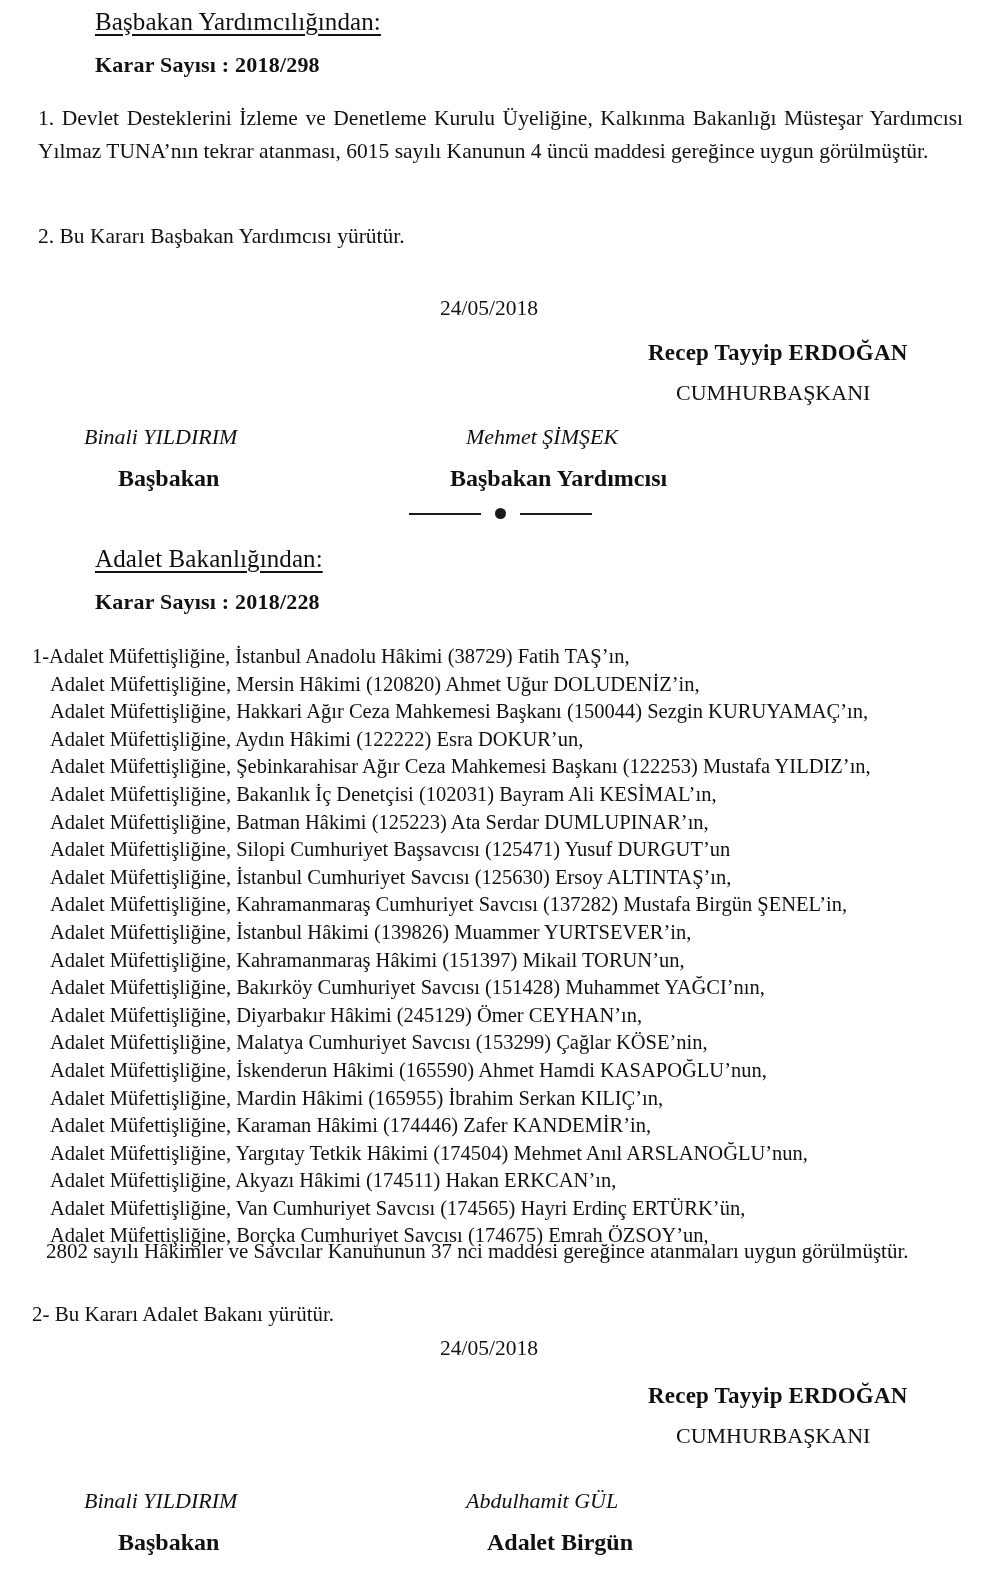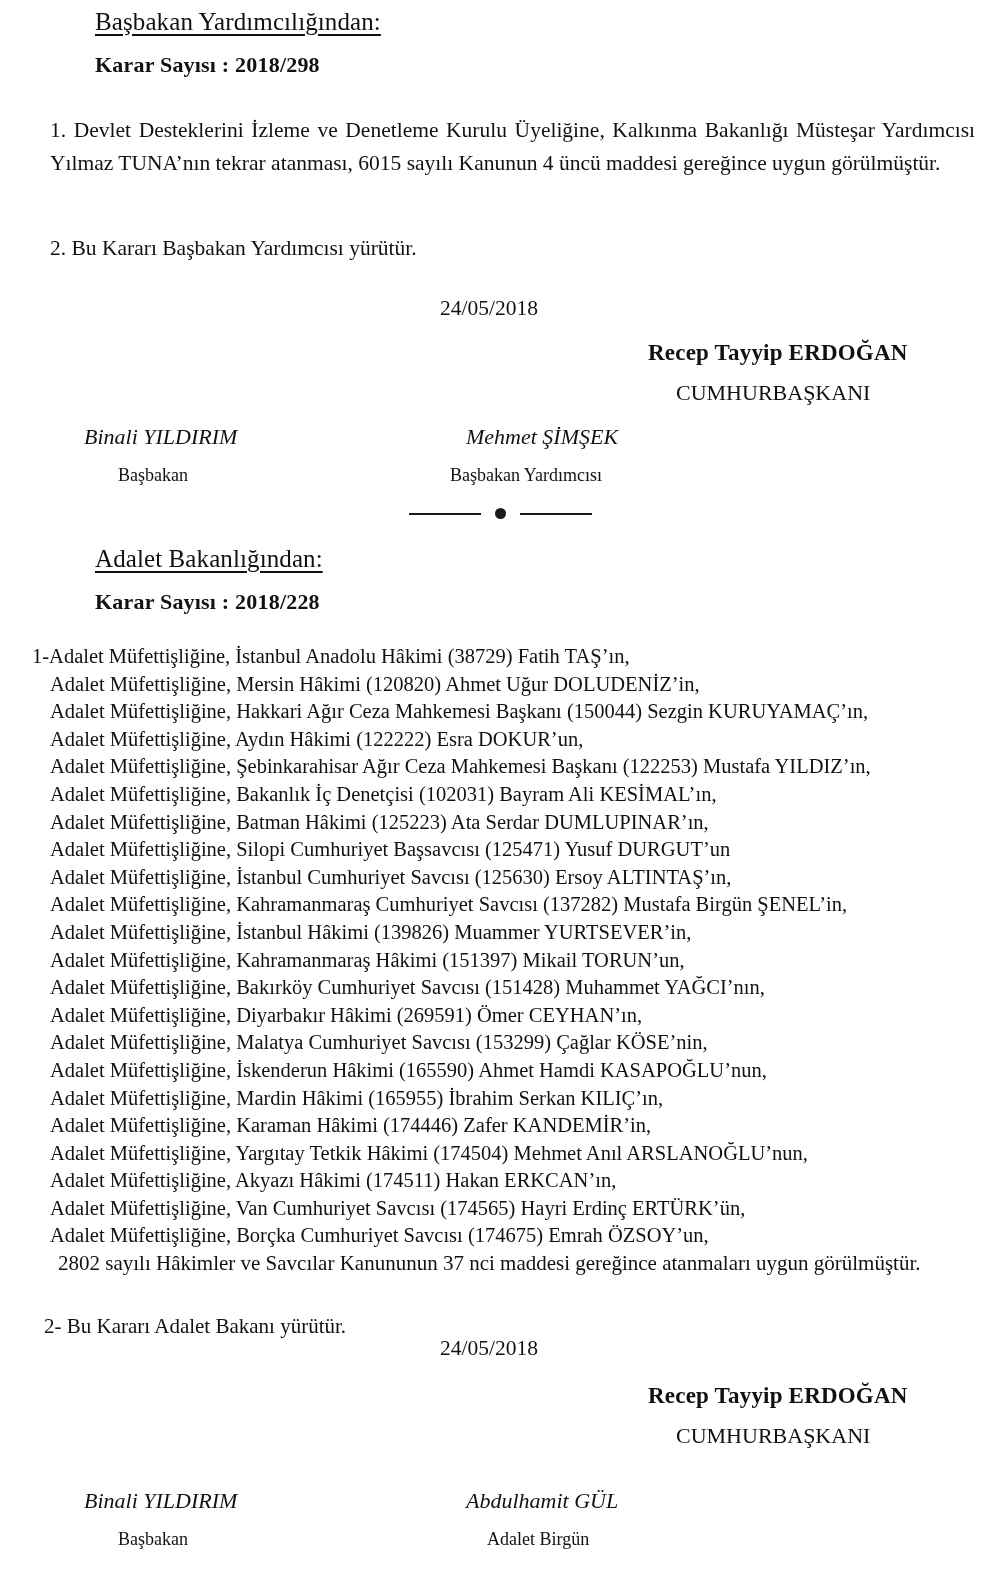--- a/index.html
+++ b/index.html
@@ -40,21 +40,21 @@
     font-weight: 700;
     margin: 0;
     padding: 0;
     letter-spacing: 0.2px;
   }
 
   
   .para {
     font-size: 21.5px;
     line-height: 33px;
-    margin: 12px;
+    margin: 0;
     text-align: justify;
     text-justify: inter-word;
   }
   .para-left {
     text-align: left;
   }
 
   
   .appt-list {
     list-style: none;
@@ -86,22 +86,22 @@
   .sig-title-plain {
     font-size: 22px;
     font-weight: 400;
   }
   .sig-name-italic {
     font-size: 22px;
     font-style: italic;
     font-weight: 400;
   }
   .sig-role {
-    font-size: 18px;
-    font-weight: 400;
+    font-size: 24px;
+    font-weight: 700;
   }
 
   
   .ornament {
     display: flex;
     align-items: center;
     justify-content: center;
     gap: 14px;
   }
   .ornament .rule {
@@ -182,21 +182,21 @@
       <li class="sub-item">Adalet Müfettişliğine, Aydın Hâkimi (122222) Esra DOKUR’un,</li>
       <li class="sub-item">Adalet Müfettişliğine, Şebinkarahisar Ağır Ceza Mahkemesi Başkanı (122253) Mustafa YILDIZ’ın,</li>
       <li class="sub-item">Adalet Müfettişliğine, Bakanlık İç Denetçisi (102031) Bayram Ali KESİMAL’ın,</li>
       <li class="sub-item">Adalet Müfettişliğine, Batman Hâkimi (125223) Ata Serdar DUMLUPINAR’ın,</li>
       <li class="sub-item">Adalet Müfettişliğine, Silopi Cumhuriyet Başsavcısı (125471) Yusuf DURGUT’un</li>
       <li class="sub-item">Adalet Müfettişliğine, İstanbul Cumhuriyet Savcısı (125630) Ersoy ALTINTAŞ’ın,</li>
       <li class="sub-item">Adalet Müfettişliğine, Kahramanmaraş Cumhuriyet Savcısı (137282) Mustafa Birgün ŞENEL’in,</li>
       <li class="sub-item">Adalet Müfettişliğine, İstanbul Hâkimi (139826) Muammer YURTSEVER’in,</li>
       <li class="sub-item">Adalet Müfettişliğine, Kahramanmaraş Hâkimi (151397) Mikail TORUN’un,</li>
       <li class="sub-item">Adalet Müfettişliğine, Bakırköy Cumhuriyet Savcısı (151428) Muhammet YAĞCI’nın,</li>
-      <li class="sub-item">Adalet Müfettişliğine, Diyarbakır Hâkimi (269591) Ömer CEYHAN’ın,</li>
+      <li class="sub-item">Adalet Müfettişliğine, Diyarbakır Hâkimi (245129) Ömer CEYHAN’ın,</li>
       <li class="sub-item">Adalet Müfettişliğine, Malatya Cumhuriyet Savcısı (153299) Çağlar KÖSE’nin,</li>
       <li class="sub-item">Adalet Müfettişliğine, İskenderun Hâkimi (165590) Ahmet Hamdi KASAPOĞLU’nun,</li>
       <li class="sub-item">Adalet Müfettişliğine, Mardin Hâkimi (165955) İbrahim Serkan KILIÇ’ın,</li>
       <li class="sub-item">Adalet Müfettişliğine, Karaman Hâkimi (174446) Zafer KANDEMİR’in,</li>
       <li class="sub-item">Adalet Müfettişliğine, Yargıtay Tetkik Hâkimi (174504) Mehmet Anıl ARSLANOĞLU’nun,</li>
       <li class="sub-item">Adalet Müfettişliğine, Akyazı Hâkimi (174511) Hakan ERKCAN’ın,</li>
       <li class="sub-item">Adalet Müfettişliğine, Van Cumhuriyet Savcısı (174565) Hayri Erdinç ERTÜRK’ün,</li>
       <li class="sub-item">Adalet Müfettişliğine, Borçka Cumhuriyet Savcısı (174675) Emrah ÖZSOY’un,</li>
     </ul>
 

